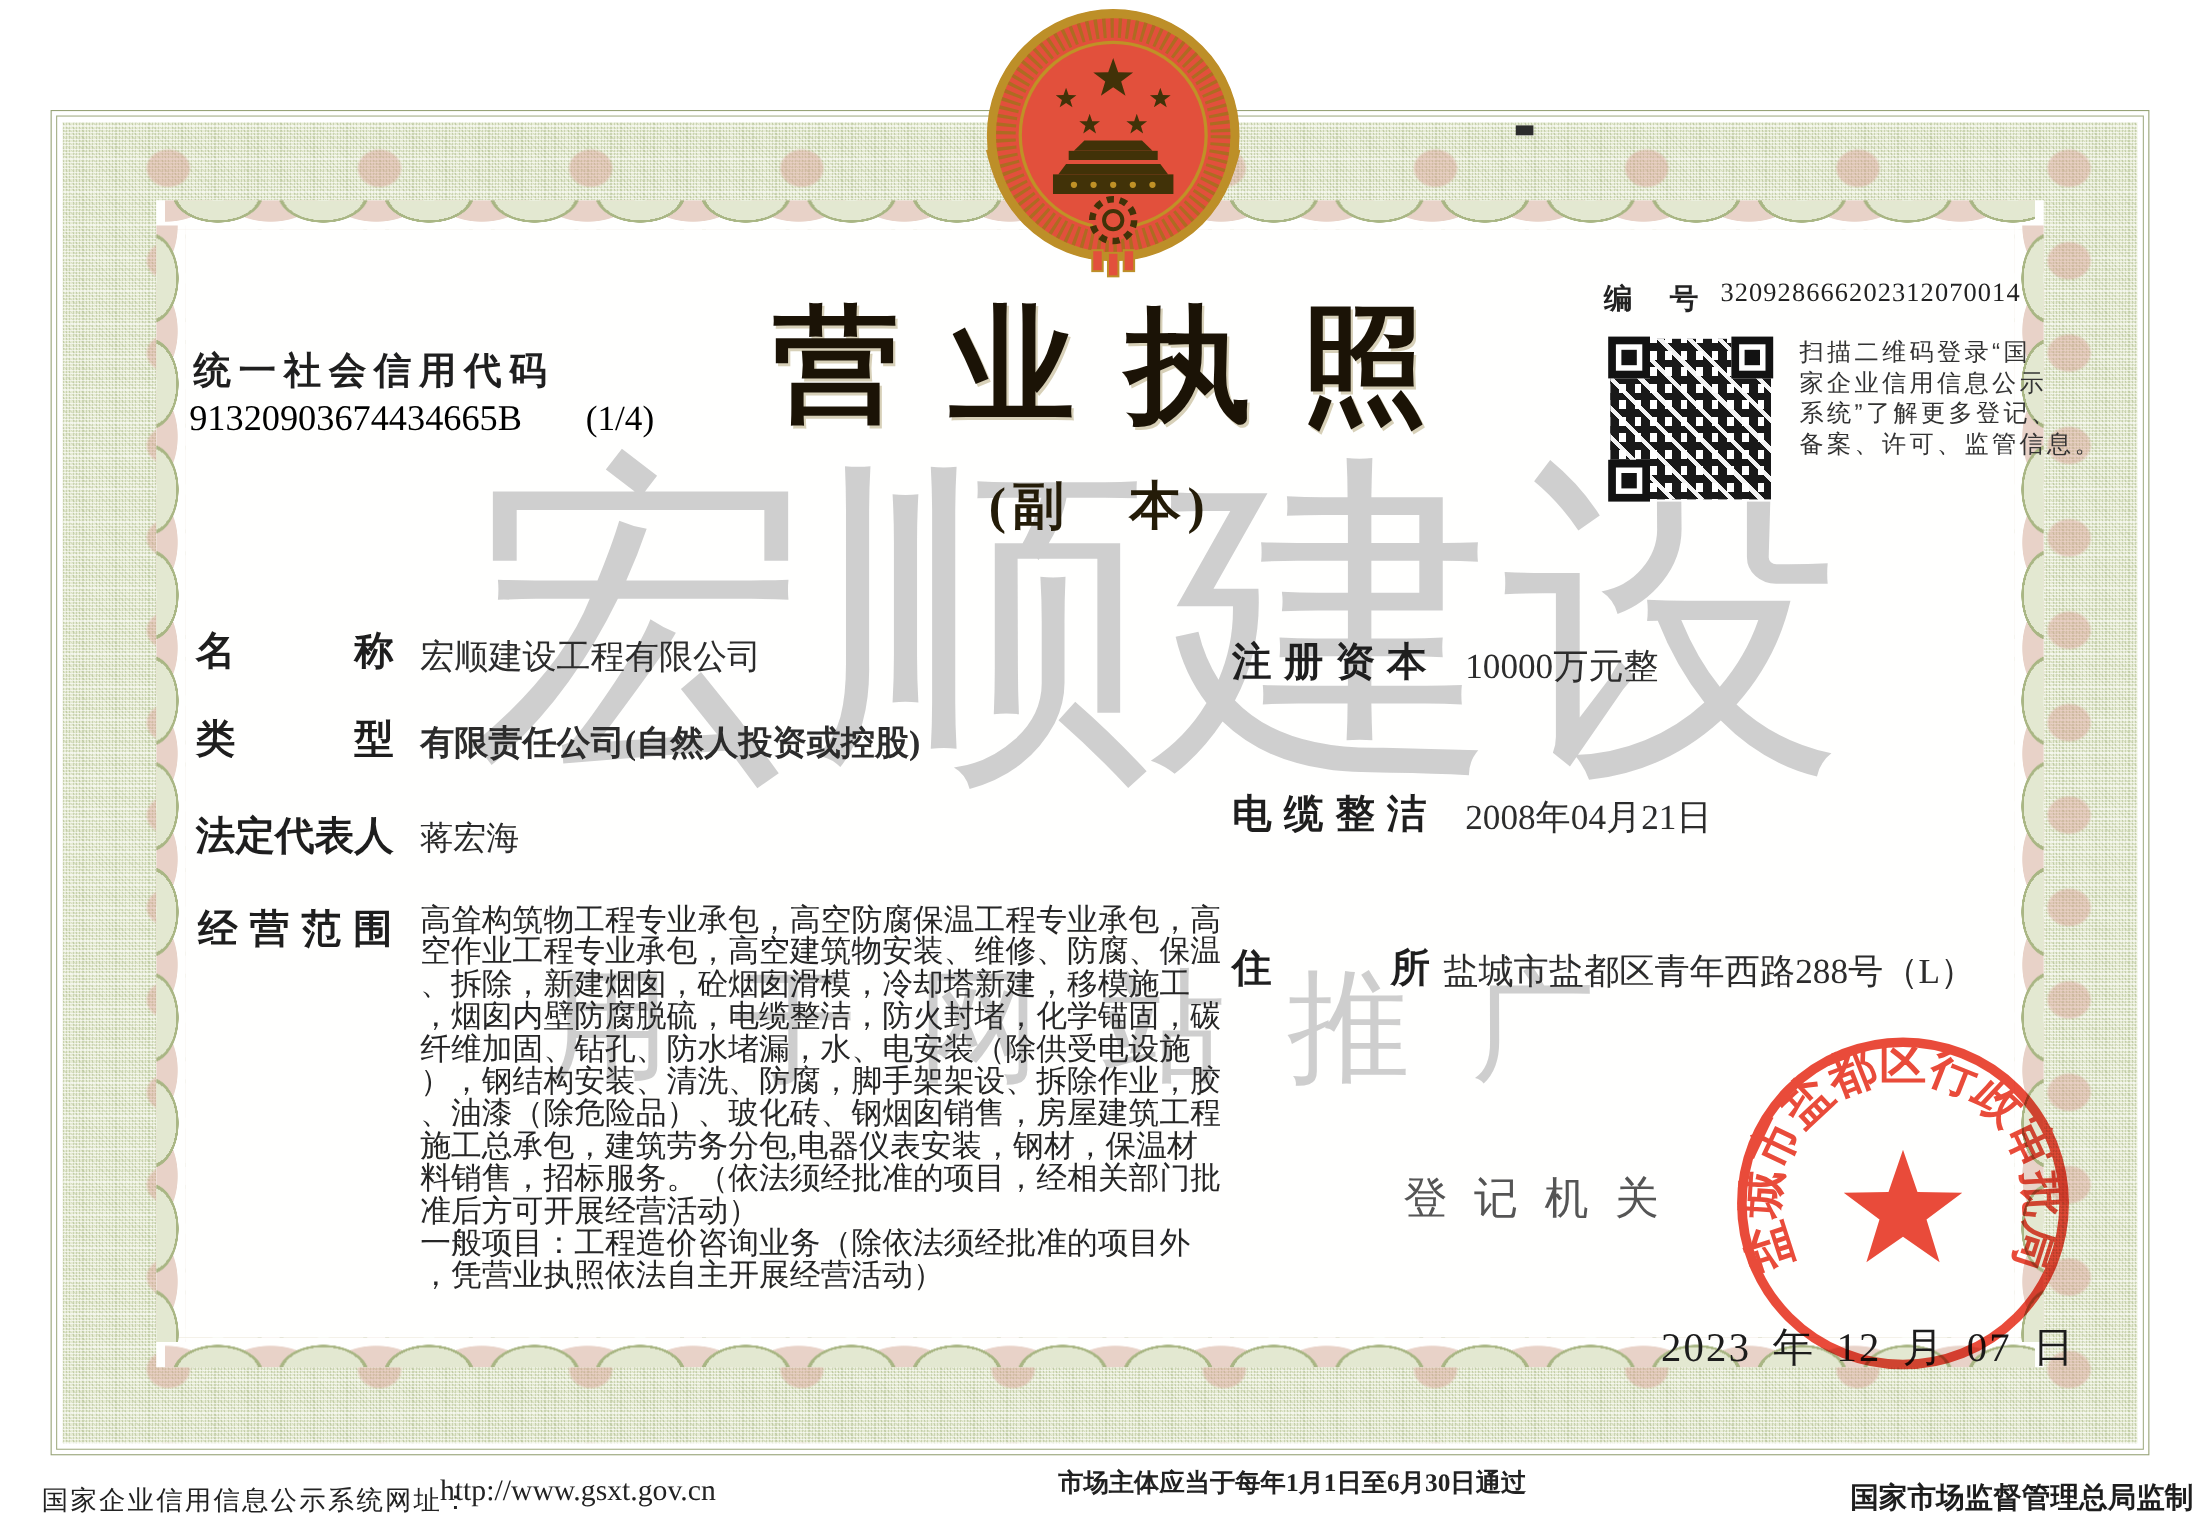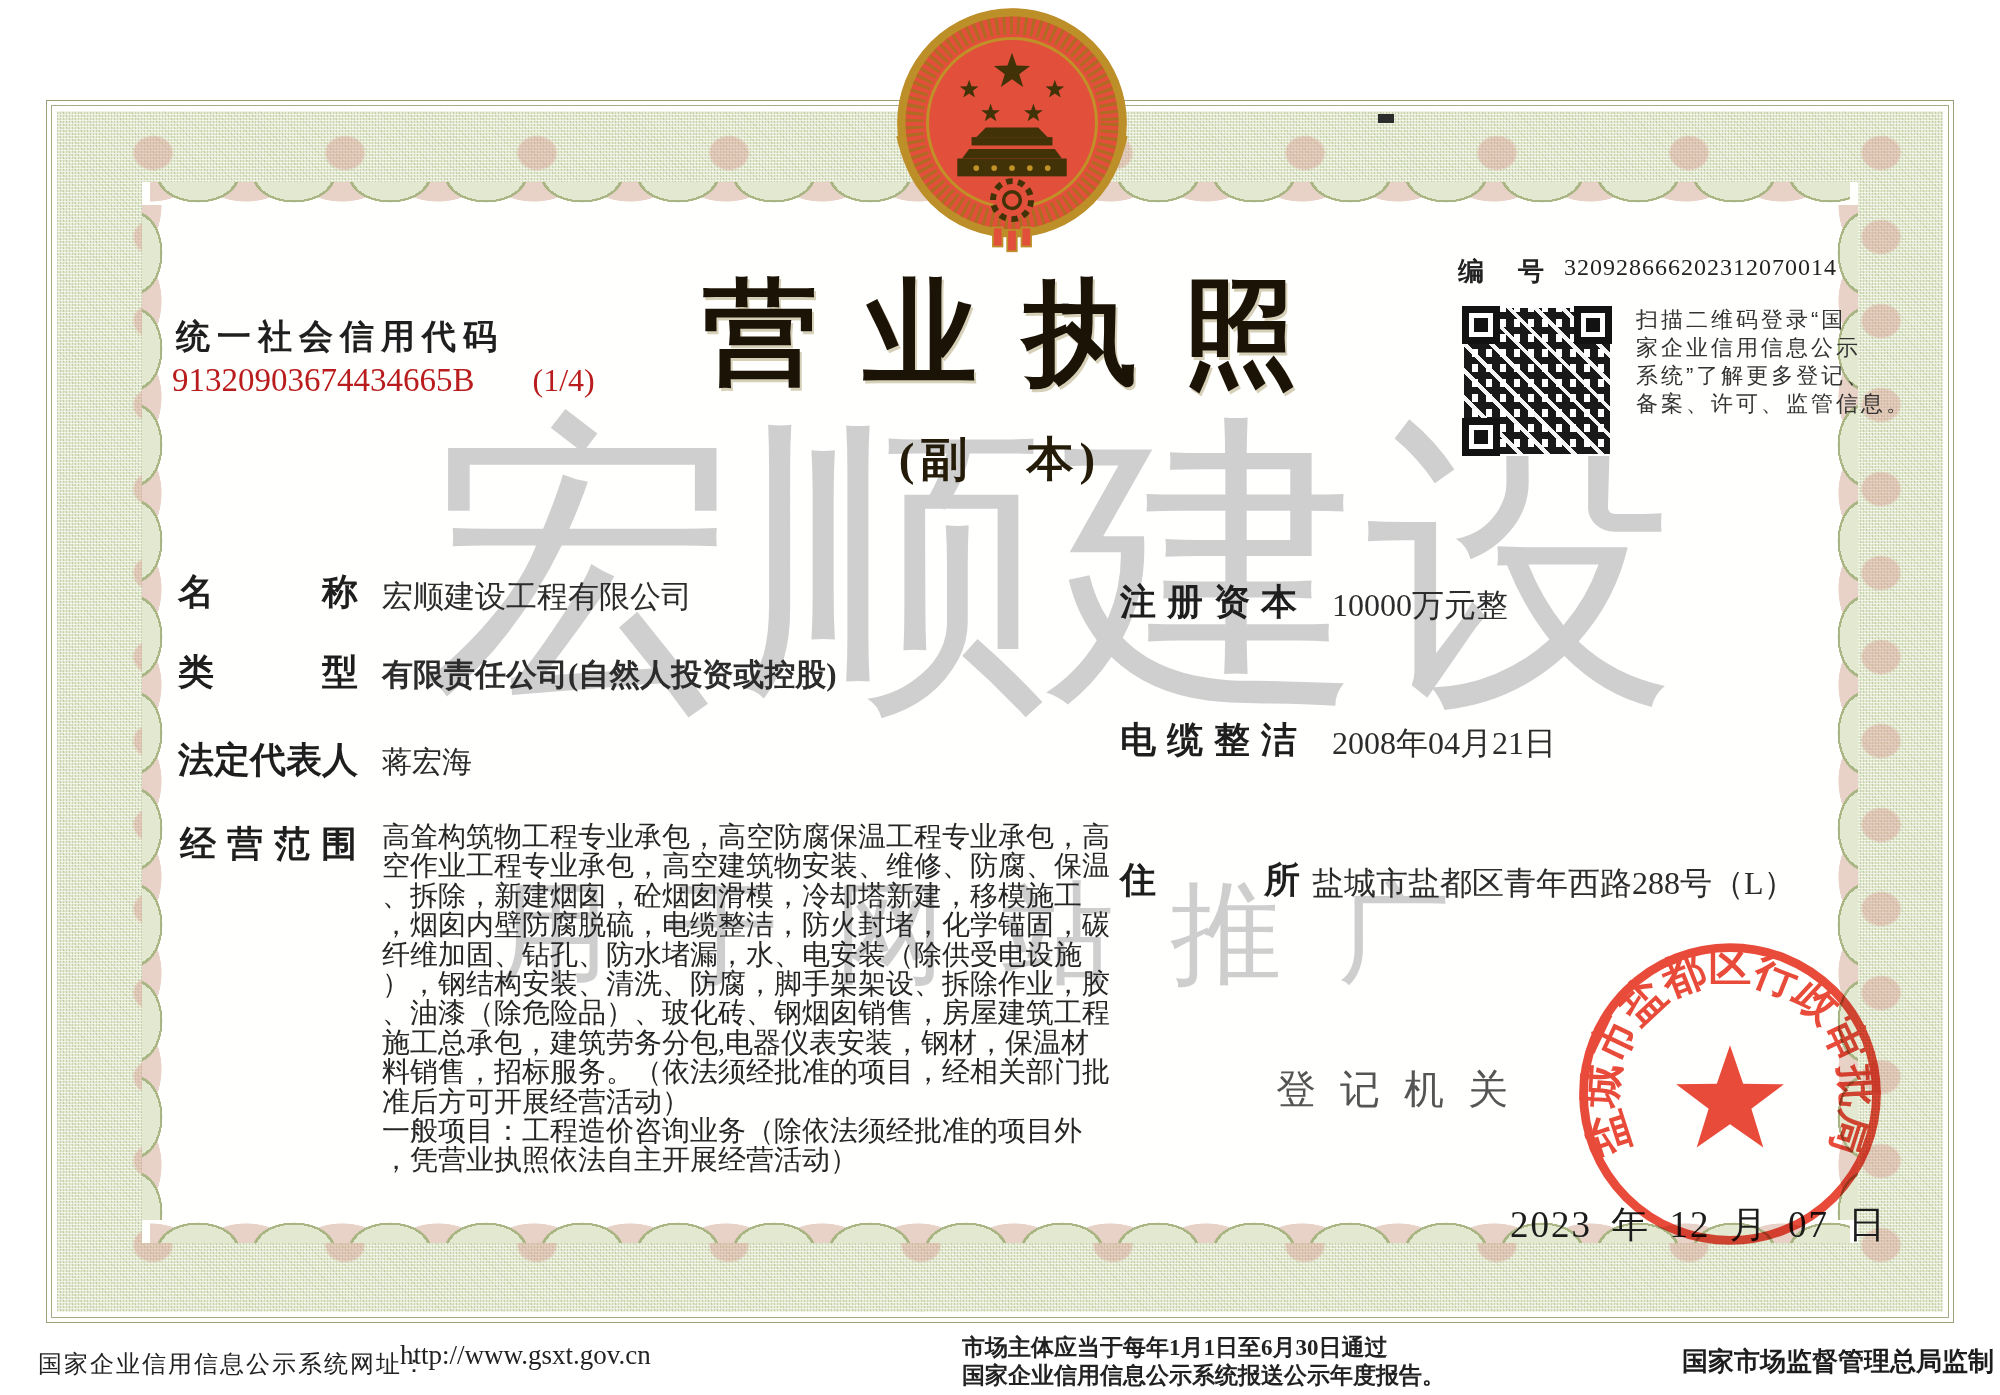--- a/index.html
+++ b/index.html
@@ -48,21 +48,21 @@
   
   .wm-main{left:424px;top:398px;z-index:1;font-size:312px;line-height:1.08;color:#c7c7c7;
     opacity:.85;letter-spacing:2px;white-space:nowrap;}
   .wm-sub{left:498px;top:878px;z-index:1;font-size:112px;line-height:1;color:#9f9f9f;
     opacity:.5;letter-spacing:56px;white-space:nowrap;}
 
   
   .emblem{left:893px;top:4px;width:238px;height:252px;z-index:3;}
   .credit-label{left:176px;top:314px;z-index:2;font-size:34px;font-weight:700;letter-spacing:7px;color:#1f1f1f;white-space:nowrap;}
   .credit-row{left:172px;top:362px;z-index:2;display:flex;gap:58px;align-items:baseline;
-    font-family:"Liberation Serif","DejaVu Serif",serif;color:#b91c1c;}
+    font-family:"Liberation Serif","DejaVu Serif",serif;color:#000000;}
   .credit-code{font-size:33px;}
   .credit-page{font-size:32px;}
   .title{left:0;right:0;top:276px;z-index:2;text-align:center;font-size:114px;font-weight:700;
     letter-spacing:46px;padding-left:46px;color:#1b1306;line-height:1;
     text-shadow:2px 3px 0 rgba(124,98,24,.30);white-space:nowrap;}
   .subtitle{left:0;right:0;top:428px;z-index:2;text-align:center;font-size:47px;font-weight:600;
     letter-spacing:6px;color:#241c08;font-family:"Liberation Serif","DejaVu Serif",serif;white-space:nowrap;}
   .serial-row{left:1458px;top:254px;z-index:2;display:flex;gap:16px;align-items:flex-start;color:#222;}
   .serial-label{font-size:26px;font-weight:600;letter-spacing:4px;}
   .serial-no{font-size:24px;font-family:"Liberation Serif","DejaVu Serif",serif;letter-spacing:1px;}
@@ -222,15 +222,14 @@
     <text font-size="46" font-weight="700" fill="#e8402d" font-family="Liberation Sans, DejaVu Sans, sans-serif">
       <textPath href="#sealArc" startOffset="50%" text-anchor="middle" textLength="480" lengthAdjust="spacingAndGlyphs">盐城市盐都区行政审批局</textPath>
     </text>
   </svg>
 </div>
 
 <div class="abs f-left-label">国家企业信用信息公示系统网址：</div>
 <div class="abs f-url">http://www.gsxt.gov.cn</div>
 <div class="abs f-mid">
   <div>市场主体应当于每年1月1日至6月30日通过</div>
-  <div>国家企业信用信息公示系统报送公示年度报告。</div>
 </div>
 <div class="abs f-right">国家市场监督管理总局监制</div>
 
 </body></html>

